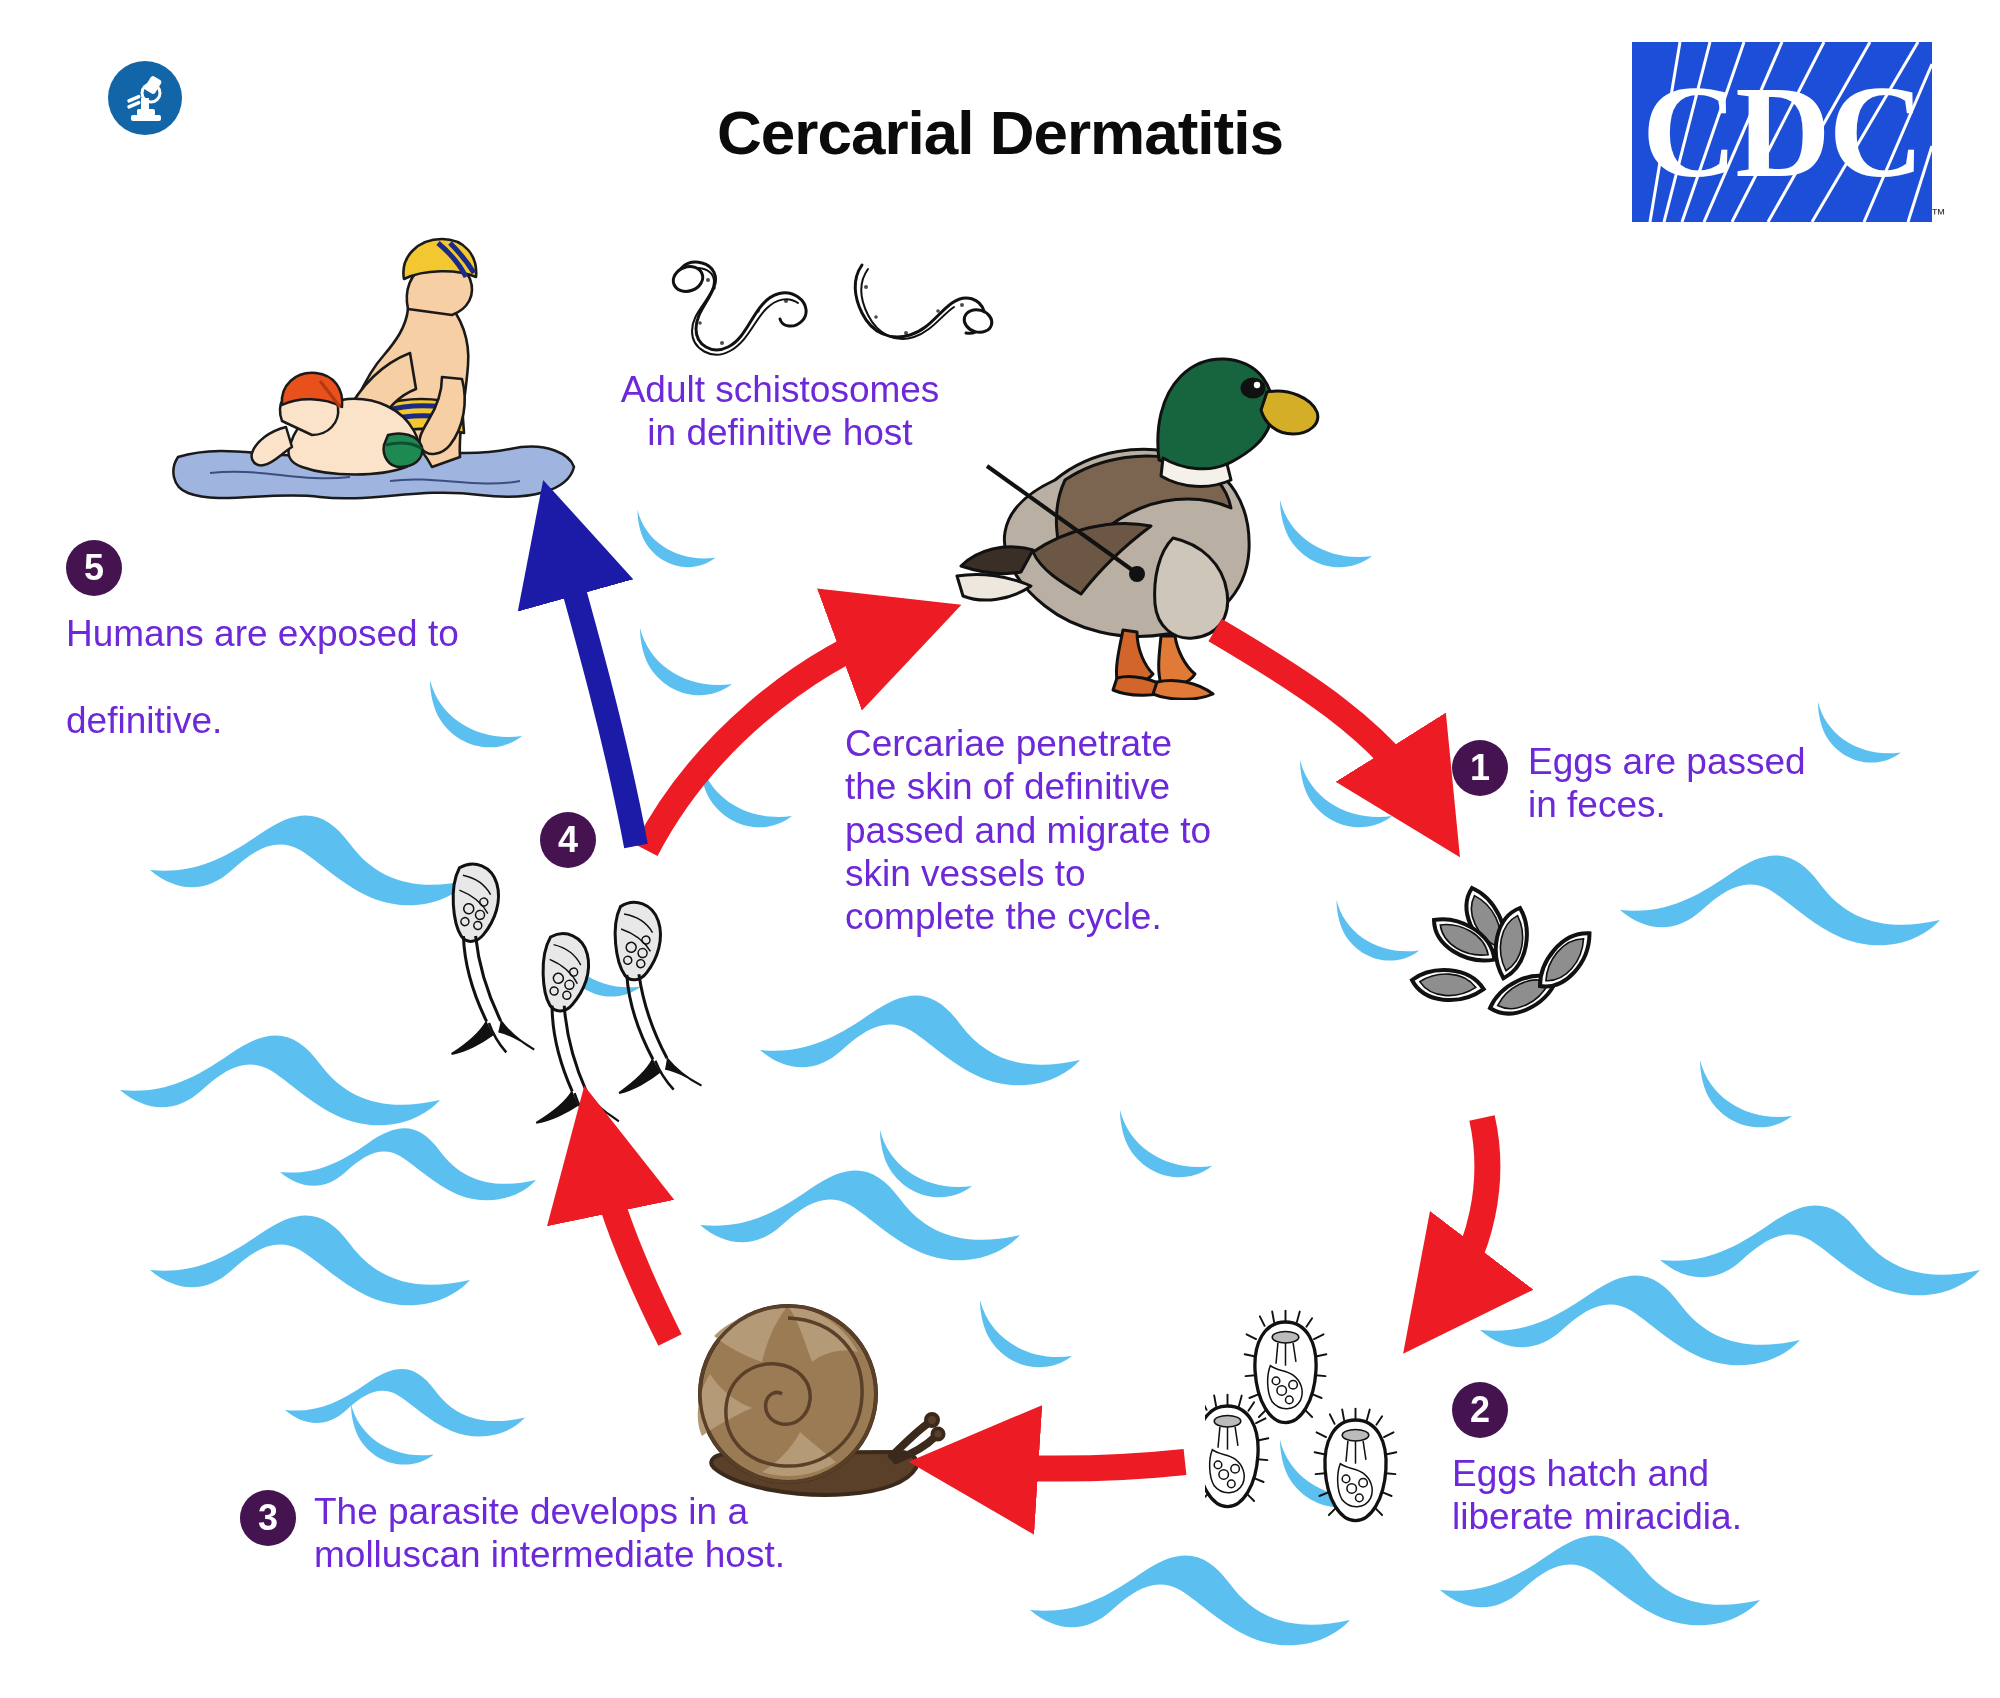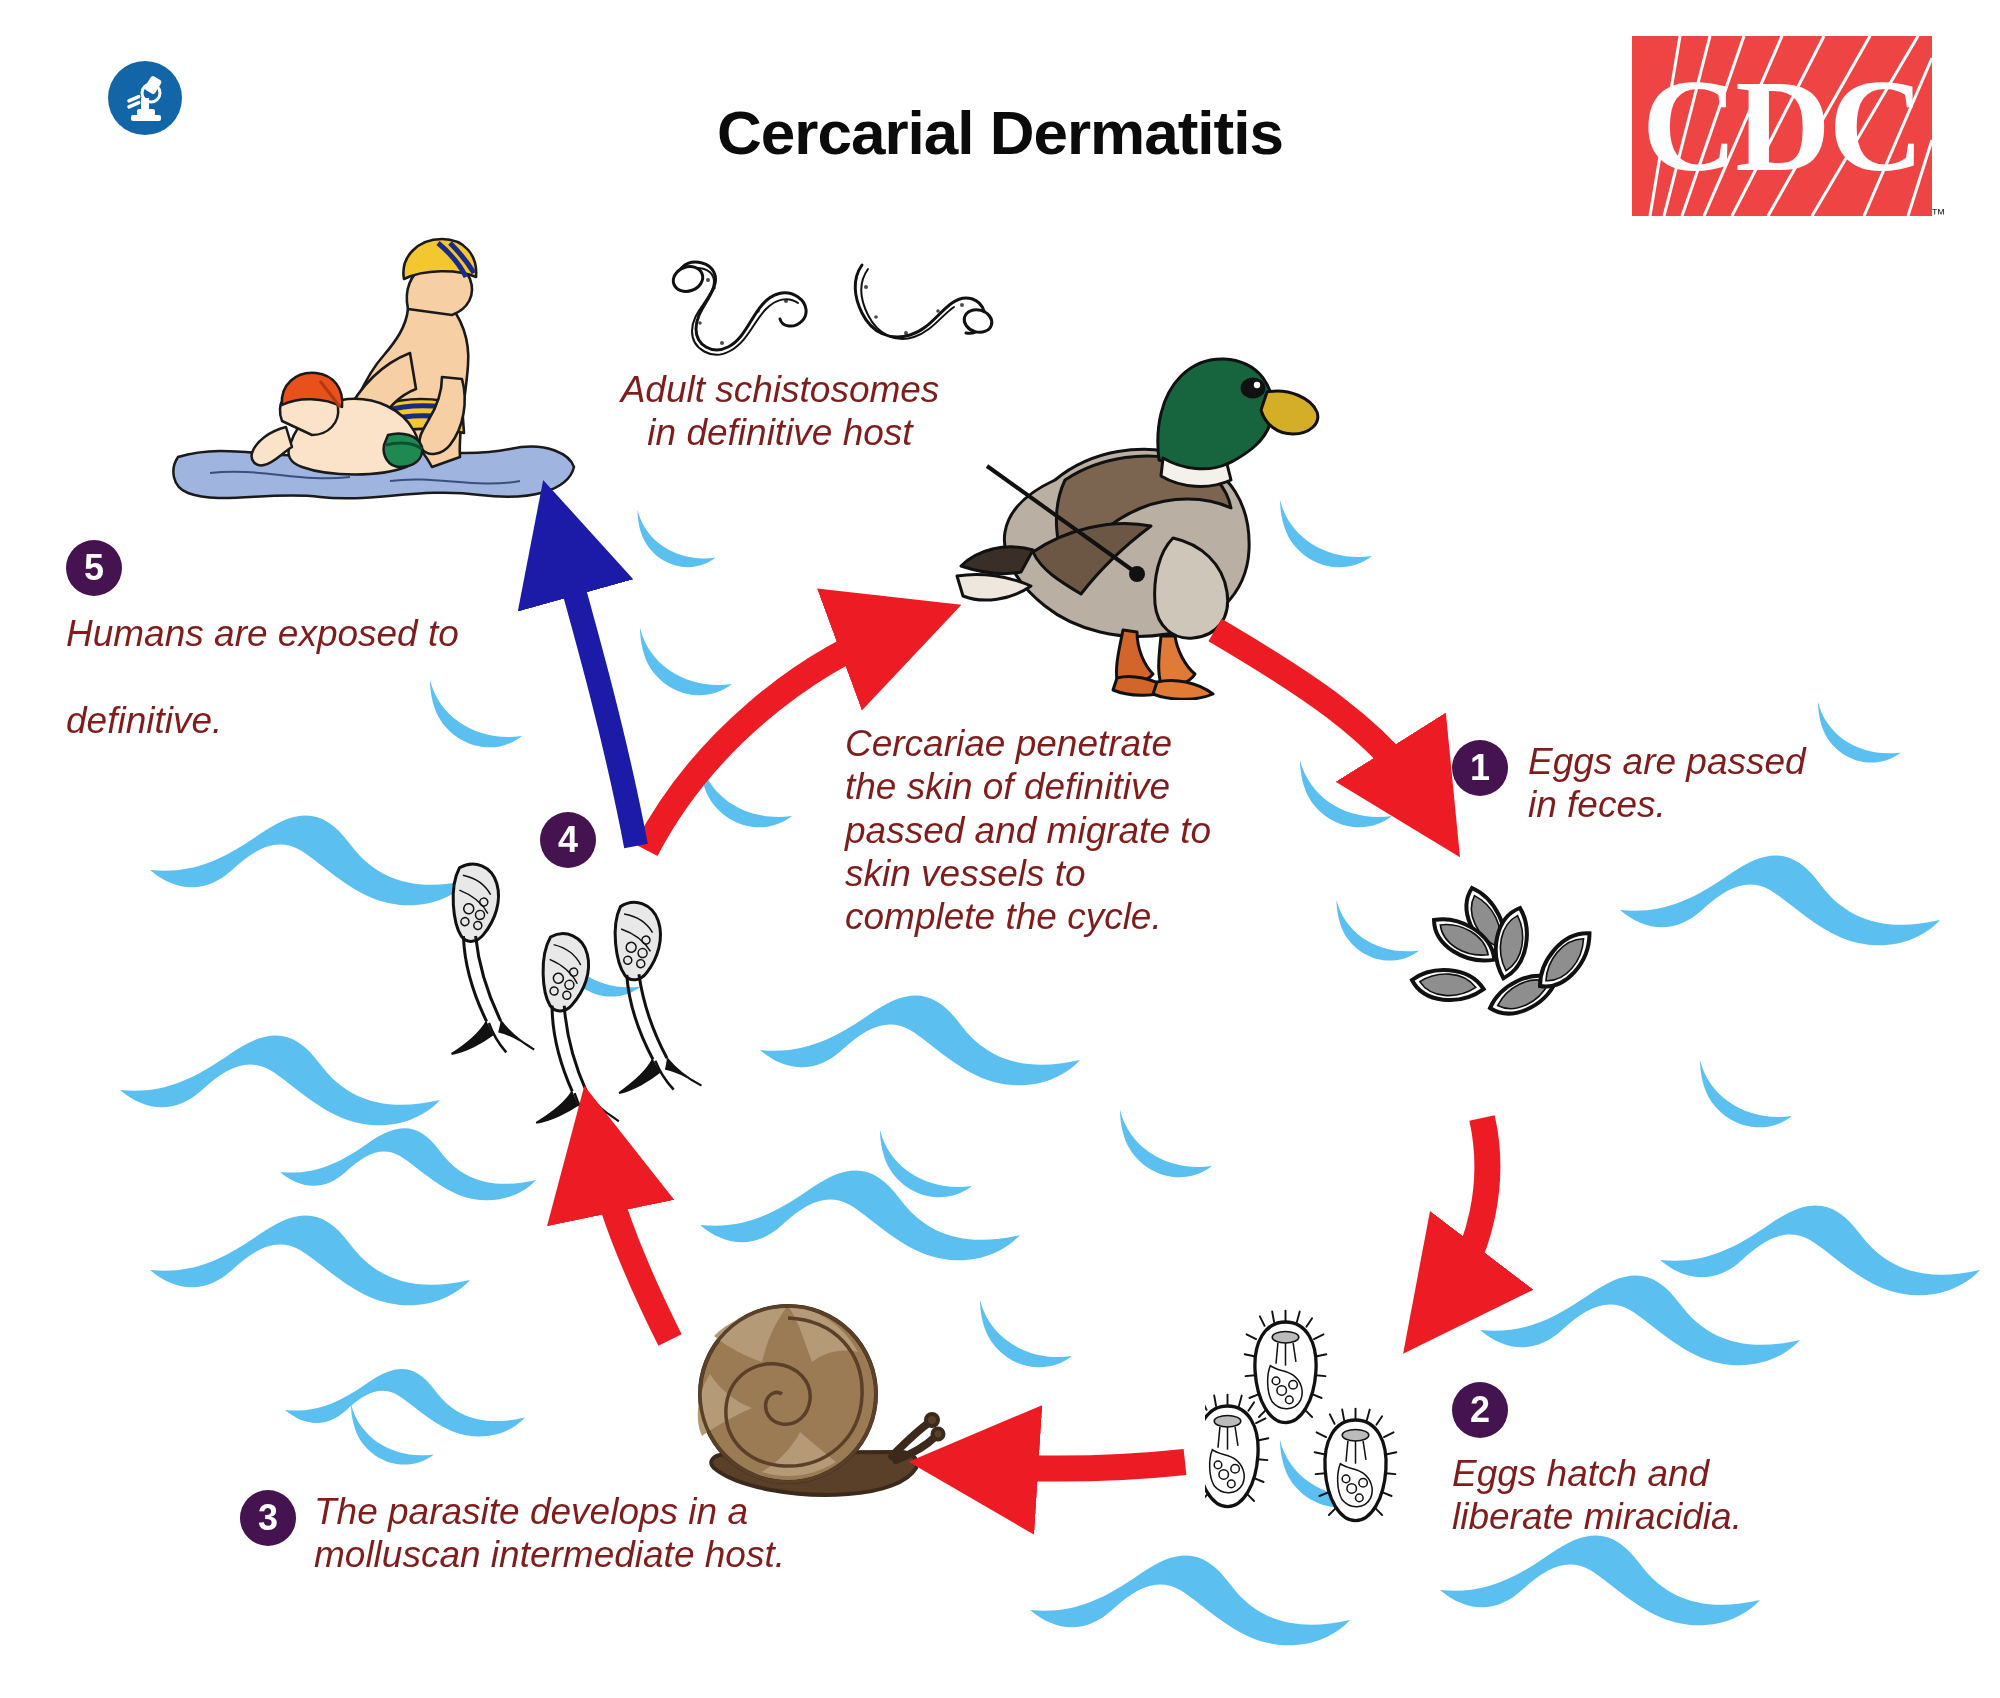--- a/index.html
+++ b/index.html
@@ -12,28 +12,28 @@
   #dpdx-mark{width:74px;height:74px;border-radius:50%;background:#1266A8;position:relative;flex:0 0 auto;}
   #dpdx-mark svg{position:absolute;left:11px;top:10px;}
   #dpdx-word{font-family:"Liberation Serif","DejaVu Serif",serif;font-size:84px;line-height:84px;
              font-weight:700;color:#1266A8;letter-spacing:-1px;}
   #dpdx-word .x{font-size:62px;}
 
   #page-title{left:0;top:52px;width:2000px;text-align:center;font-size:62px;font-weight:700;
               letter-spacing:-1px;color:#0b0b0b;margin-top:45px;}
 
   #cdc-logo{left:1632px;top:28px;width:300px;height:190px;}
-  #cdc-box{position:absolute;left:0;top:8px;width:300px;height:180px;background:#ef4444;overflow:hidden;}
+  #cdc-box{position:absolute;left:0;top:14px;width:300px;height:180px;background:#1d4ed8;overflow:hidden;}
   #cdc-text{position:absolute;left:0;top:0;width:300px;height:180px;display:flex;align-items:center;
             justify-content:center;font-family:"Liberation Serif","DejaVu Serif",serif;
             font-size:132px;font-weight:700;color:#fff;letter-spacing:-2px;line-height:1;}
   #cdc-tm{position:absolute;right:-14px;bottom:-4px;font-size:15px;color:#333;}
 
   
-  .note{font-size:37px;line-height:1.17;color:#7f1d1d;font-style:italic;}
+  .note{font-size:37px;line-height:1.17;color:#6d28d9;}
   .badge{width:56px;height:56px;border-radius:50%;background:#441350;color:#fff;
          display:flex;align-items:center;justify-content:center;font-size:36px;font-weight:700;
          line-height:1;flex:0 0 auto;}
 
   #label-adult{left:600px;top:368px;width:360px;text-align:center;}
   #leader-line{left:983px;top:460px;width:180px;height:130px;}
 
   #step5{left:66px;top:540px;width:520px;}
   #step5 .badge{margin-bottom:16px;}
   #step4{left:540px;top:812px;}

